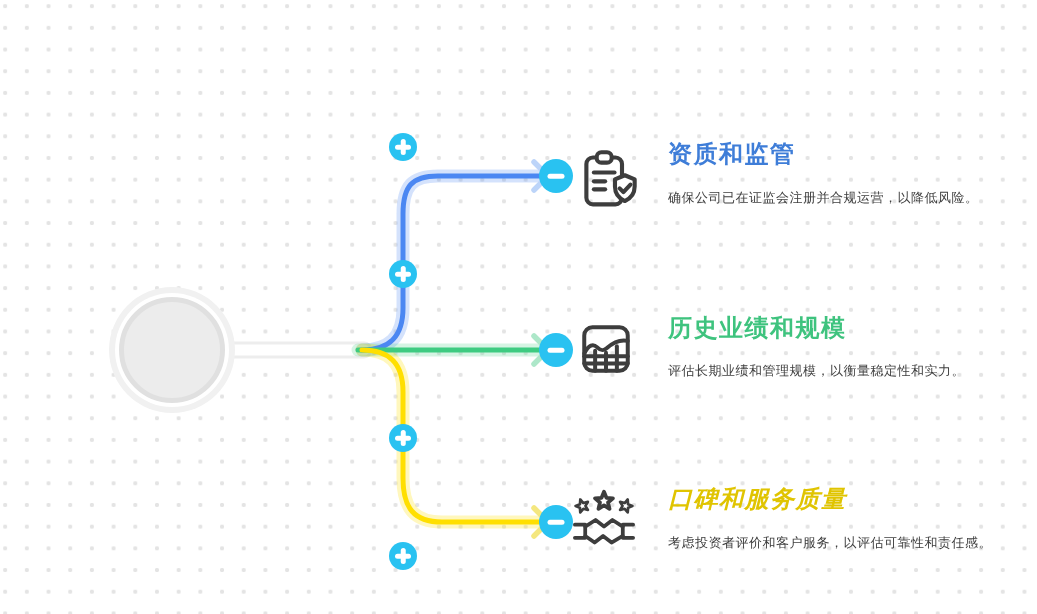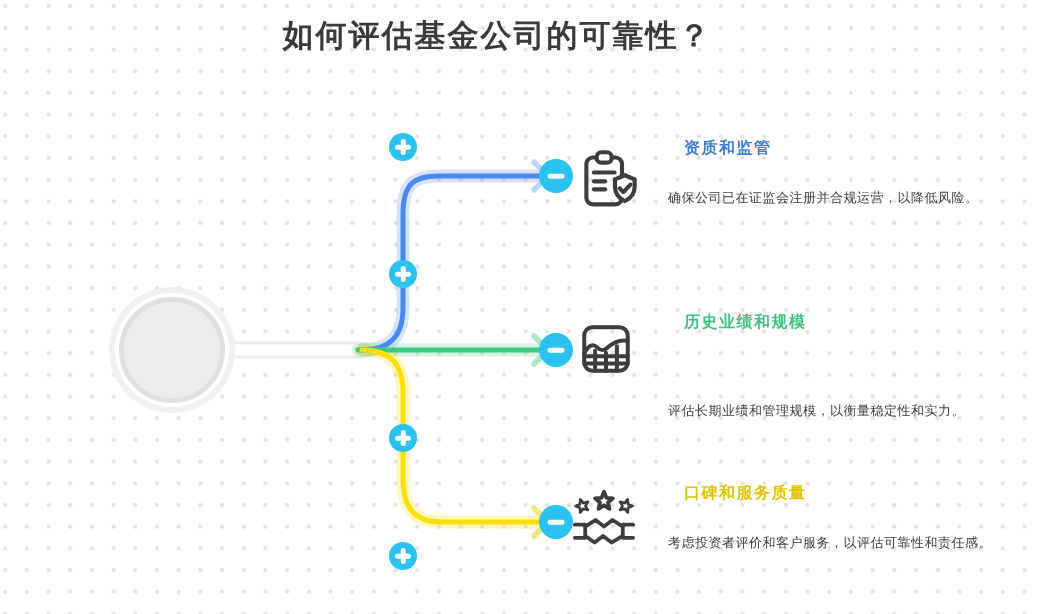--- a/index.html
+++ b/index.html
@@ -31,34 +31,33 @@
   .plus-btn::before,.plus-btn::after,.minus-btn::before{
     content:"";position:absolute;left:50%;top:50%;background:#fff;border-radius:3px;
     transform:translate(-50%,-50%);
   }
   .plus-btn::before{width:16px;height:4.5px;}
   .plus-btn::after{width:4.5px;height:16px;}
   .minus-btn::before{width:17px;height:4.5px;}
   .node-icon{position:absolute;}
   .node-icon svg{display:block;}
   .node-title{
-    position:absolute;left:668px;font-size:16px;font-weight:700;letter-spacing:1.5px;margin-left:16px;
+    position:absolute;left:668px;font-size:24px;font-weight:700;letter-spacing:1.5px;
   }
   .t-blue{color:#3e7dd8;} .t-green{color:#3ec37e;text-align:right;} .t-yellow{color:#e0c400;}
   .node-desc{
     position:absolute;left:668px;width:368px;font-size:13px;line-height:27px;
     color:#3e3e3e;letter-spacing:0.5px;
   }
 </style>
 </head>
 <body>
 
 <div class="canvas">
 
-  <h1 class="page-title">如何评估基金公司的可靠性？</h1>
 
   <svg class="links" width="1037" height="614" viewBox="0 0 1037 614">
 
     <path d="M226,350 L364,350" stroke="#ededed" stroke-width="17" stroke-linecap="round" fill="none"></path>
     <path d="M226,350 L364,350" stroke="#ffffff" stroke-width="11" stroke-linecap="round" fill="none"></path>
 
     <path d="M362,350 C388,350 403,338 403,308 L403,214 C403,186 412,176 438,176 L542,176" stroke="#4b87f2" stroke-opacity="0.24" stroke-width="13" stroke-linecap="round" fill="none"></path>
     <path d="M358,350 L542,350" stroke="#3ecb81" stroke-opacity="0.22" stroke-width="13" stroke-linecap="round" fill="none"></path>
     <path d="M362,350 C388,350 403,362 403,392 L403,478 C403,508 414,522 442,522 L542,522" stroke="#ffdf00" stroke-opacity="0.26" stroke-width="13" stroke-linecap="round" fill="none"></path>
 
@@ -104,32 +103,32 @@
       <line x1="8" y1="40" x2="56" y2="40"></line>
       <line x1="8" y1="48" x2="56" y2="48"></line>
       <line x1="20" y1="34" x2="20" y2="56"></line>
       <line x1="32" y1="36" x2="32" y2="56"></line>
       <line x1="44" y1="29" x2="44" y2="56"></line>
       <path d="M8,37 C13,27 18,26 22,30 C26,34 29,34.5 33,31 C39,25.5 46,21 56,23"></path>
     </svg>
   </div>
   <div>
     <div class="node-title t-green" style="top:312px;">历史业绩和规模</div>
-    <div class="node-desc" style="top:357px;margin-top:40px;">评估长期业绩和管理规模，以衡量稳定性和实力。</div>
+    <div class="node-desc" style="top:357px;">评估长期业绩和管理规模，以衡量稳定性和实力。</div>
   </div>
 
   <div class="node-icon" style="left:570px;top:489px;">
     <svg width="68" height="62" viewBox="0 0 72 66" fill="none" stroke="#3d3d3d" stroke-width="4" stroke-linecap="round" stroke-linejoin="round">
       <path d="M36,3 L38.6,9.4 L45.5,9.9 L40.3,14.4 L41.9,21.1 L36,17.5 L30.1,21.1 L31.7,14.4 L26.5,9.9 L33.4,9.4 Z"></path>
       <path d="M36,3 L38.6,9.4 L45.5,9.9 L40.3,14.4 L41.9,21.1 L36,17.5 L30.1,21.1 L31.7,14.4 L26.5,9.9 L33.4,9.4 Z" transform="translate(13,18) rotate(-18) scale(0.72) translate(-36,-13)"></path>
       <path d="M36,3 L38.6,9.4 L45.5,9.9 L40.3,14.4 L41.9,21.1 L36,17.5 L30.1,21.1 L31.7,14.4 L26.5,9.9 L33.4,9.4 Z" transform="translate(59,18) rotate(18) scale(0.72) translate(-36,-13)"></path>
       <path d="M5,38 L16,38 L16,52 L5,52"></path>
       <path d="M67,38 L56,38 L56,52 L67,52"></path>
       <path d="M16,40 L27,33 L36,40 L45,33 L56,40"></path>
       <path d="M16,50 L26,57 L35,50 L44,57 L56,50"></path>
     </svg>
   </div>
   <div>
-    <div class="node-title t-yellow" style="top:483px;">口碑和服务质量</div>
+    <div class="node-title t-yellow" style="top:483px;font-style:italic;">口碑和服务质量</div>
     <div class="node-desc" style="top:530px;font-family:Liberation Mono, monospace;">考虑投资者评价和客户服务，以评估可靠性和责任感。</div>
   </div>
 
 </div>
 
 </body></html>

